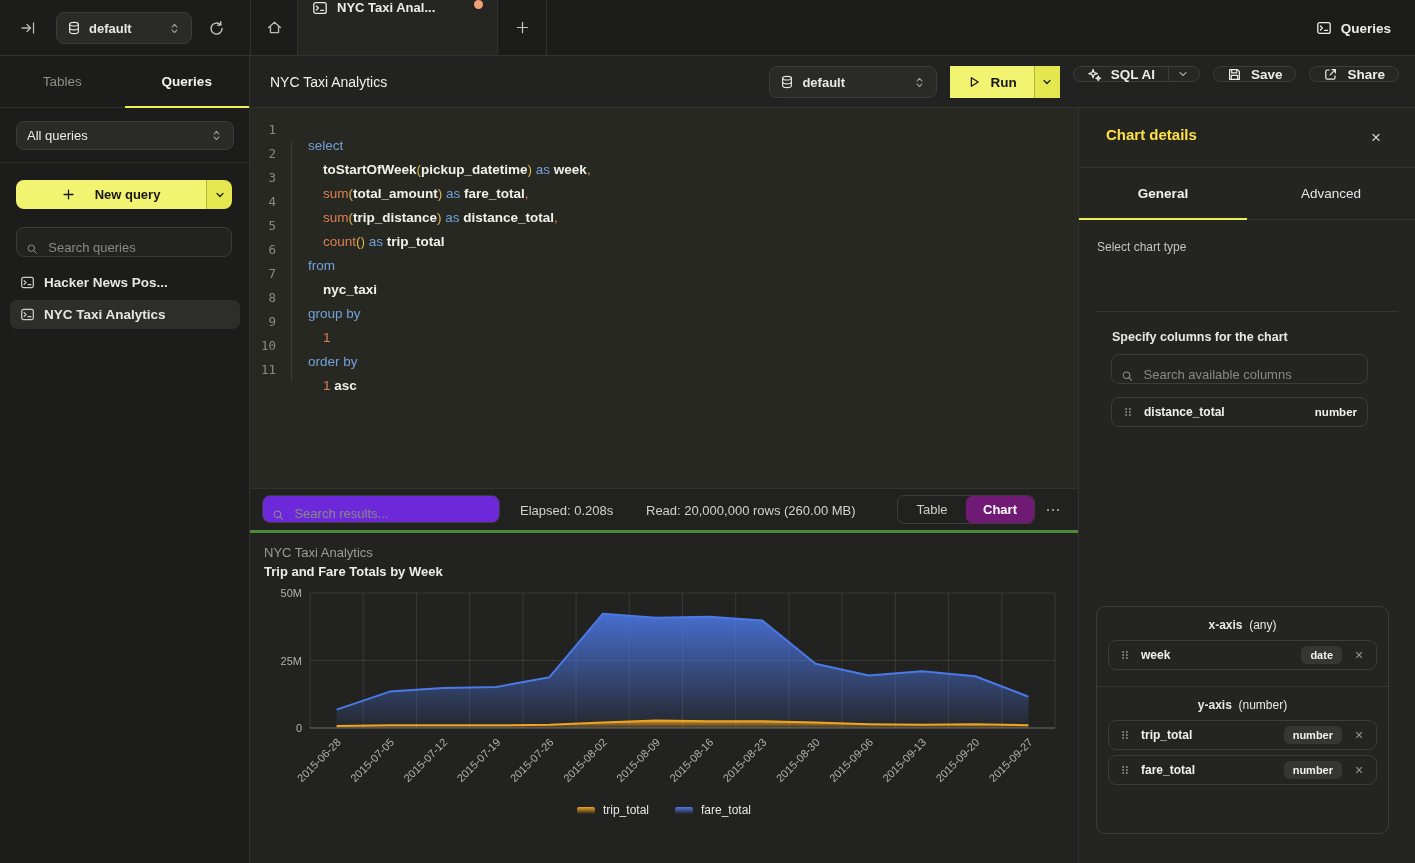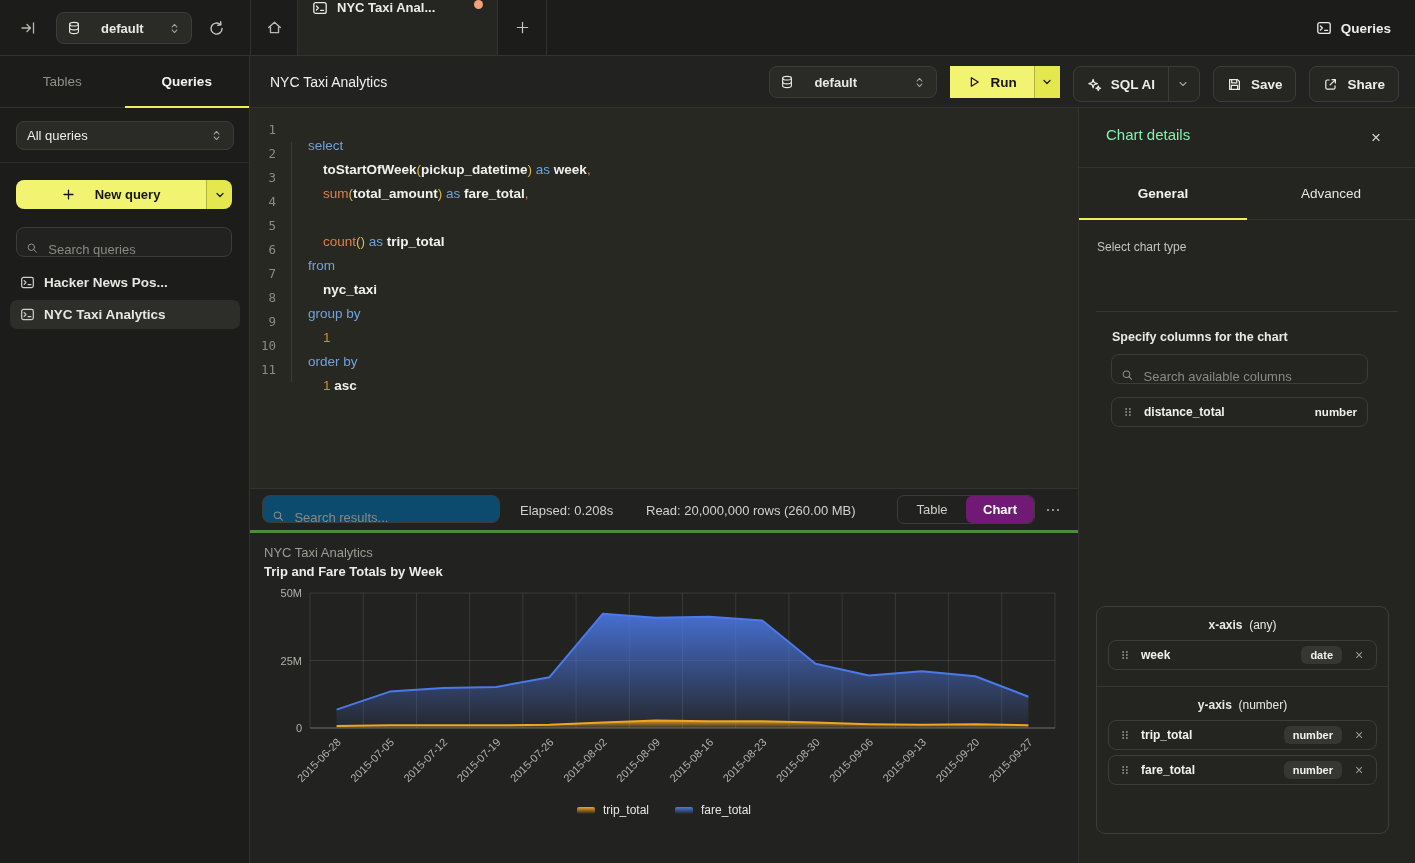--- a/index.html
+++ b/index.html
@@ -4,21 +4,21 @@
 <style>
   html,body{margin:0;padding:0;background:#111;}
   .app{position:relative;width:1415px;height:863px;background:#1c1c1a;overflow:hidden;
        font-family:"Liberation Sans",sans-serif;color:#e8e8e4;-webkit-font-smoothing:antialiased;}
   .abs{position:absolute;}
   .ic{display:block;stroke:currentColor;fill:none;stroke-width:1.3;stroke-linecap:round;stroke-linejoin:round;}
 
   
   .topbar{left:0;top:0;width:1415px;height:56px;background:#1c1c1a;border-bottom:1px solid #32322e;box-sizing:border-box;}
   .collapse-btn{left:14px;top:14px;width:28px;height:28px;color:#b9b9b3;display:flex;align-items:center;justify-content:center;cursor:pointer;}
-  .select{background:#2a2a27;border:1px solid #3c3c38;border-radius:8px;display:flex;align-items:center;gap:20px;padding:0 10px;box-sizing:border-box;cursor:pointer;}
+  .select{background:#2a2a27;border:1px solid #3c3c38;border-radius:8px;display:flex;align-items:center;gap:8px;padding:0 10px;box-sizing:border-box;cursor:pointer;}
   .select .updown{margin-left:auto;color:#a2a29c;}
   .db-select{left:56px;top:12px;width:136px;height:32px;font-weight:700;font-size:13px;}
   .refresh-btn{left:204px;top:16px;width:24px;height:24px;color:#c6c6c0;display:flex;align-items:center;justify-content:center;cursor:pointer;}
   .tabstrip{left:250px;top:0;height:55px;display:flex;align-items:stretch;border-left:1px solid #32322e;}
   .home-btn{width:46px;display:flex;align-items:center;justify-content:center;color:#b9b9b3;cursor:pointer;}
   .tab{width:201px;background:#252522;border-left:1px solid #32322e;border-right:1px solid #32322e;display:flex;gap:9px;padding:0 14px;box-sizing:border-box;cursor:pointer;}
   .tab .t-label{font-size:13px;color:#ececea;font-weight:700;white-space:nowrap;overflow:hidden;flex:1;}
   .dot{width:9px;height:9px;border-radius:50%;background:#f0a17c;flex:none;}
   .newtab-btn{width:48px;display:flex;align-items:center;justify-content:center;color:#c6c6c0;border-right:1px solid #32322e;cursor:pointer;}
   .queries-nav{right:24px;top:14px;height:28px;display:flex;align-items:center;gap:9px;color:#ececea;font-size:13.5px;font-weight:700;cursor:pointer;}
@@ -27,71 +27,71 @@
   .sidebar{left:0;top:56px;width:250px;height:807px;background:#1c1c1a;border-right:1px solid #32322e;box-sizing:border-box;}
   .side-tabs{left:0;top:0;width:249px;height:52px;border-bottom:1px solid #32322e;display:flex;box-sizing:border-box;}
   .side-tab{flex:1;display:flex;align-items:center;justify-content:center;font-size:13.5px;color:#8f8f89;cursor:pointer;position:relative;}
   .side-tab.active{color:#f2f2ef;font-weight:700;}
   .side-tab.active:after{content:"";position:absolute;left:0;right:0;bottom:-1px;height:2px;background:#eef051;}
   .filter-select{left:16px;top:65px;width:218px;height:29px;font-size:13px;color:#ececea;}
   .side-div{left:0;top:106px;width:250px;height:1px;background:#2c2c29;}
   .newq{left:16px;top:124px;width:216px;height:29px;display:flex;border-radius:8px;overflow:hidden;cursor:pointer;}
   .newq-main{flex:1;background:#f2f371;color:#17170f;display:flex;align-items:center;justify-content:center;gap:20px;font-size:13px;font-weight:700;}
   .newq-chev{width:25px;background:#e4e84e;border-left:1px solid rgba(0,0,0,.22);display:flex;align-items:center;justify-content:center;color:#17170f;}
-  .search-box{background:#222220;border:1px solid #3c3c38;border-radius:8px;display:flex;align-items:flex-start;gap:8px;padding:13px 9px;box-sizing:border-box;color:#8f8f89;}
+  .search-box{background:#222220;border:1px solid #3c3c38;border-radius:8px;display:flex;align-items:flex-end;gap:8px;padding:0 9px;box-sizing:border-box;color:#8f8f89;}
   .search-box input{background:transparent;border:none;outline:none;color:#e8e8e4;font-size:13px;font-family:inherit;width:100%;}
   .search-box input::placeholder{color:#8a8a84;}
   .side-search{left:16px;top:171px;width:216px;height:30px;}
   .qlist{left:10px;top:212px;width:230px;}
   .q-item{height:29px;display:flex;align-items:center;gap:9px;padding:0 10px;border-radius:7px;color:#e6e6e2;font-size:13.5px;font-weight:700;margin-bottom:3px;cursor:pointer;}
   .q-item.active{background:#2d2d2a;}
   .q-item .ic{color:#cfcfc9;}
 
   
   .main-header{left:250px;top:56px;width:1165px;height:52px;background:#222220;border-bottom:1px solid #32322e;box-sizing:border-box;}
   .page-title{left:20px;top:0;height:52px;display:flex;align-items:center;font-size:14px;font-weight:500;color:#f0f0ed;}
   .hdr-controls{right:16px;top:10px;height:32px;display:flex;gap:13px;}
   .tb-select{width:168px;height:32px;font-size:13px;font-weight:700;}
   .run-btn{display:flex;height:32px;border-radius:0;overflow:hidden;cursor:pointer;justify-content:center;}
   .run-main{background:#f2f371;color:#17170f;display:flex;align-items:center;gap:9px;padding:0 17px;font-size:13.5px;font-weight:700;}
   .run-chev{width:25px;background:#e4e84e;border-left:1px solid rgba(0,0,0,.22);display:flex;align-items:center;justify-content:center;color:#17170f;}
-  .dark-btn{height:36px;background:#262623;border:1px solid #3c3c38;border-radius:8px;display:flex;align-items:center;gap:9px;padding:0 13px;font-size:13.5px;font-weight:700;color:#ececea;box-sizing:border-box;cursor:pointer;}
+  .dark-btn{height:16px;background:#262623;border:1px solid #3c3c38;border-radius:8px;display:flex;align-items:center;gap:9px;padding:0 13px;font-size:13.5px;font-weight:700;color:#ececea;box-sizing:border-box;cursor:pointer;}
   .split-right{margin-left:4px;margin-right:-6px;padding-left:8px;border-left:1px solid #3c3c38;align-self:stretch;display:flex;align-items:center;color:#a2a29c;padding-right:3px;}
 
   
   .editorcol{left:250px;top:108px;width:828px;height:755px;background:#282823;}
   .editor{left:0;top:0;width:828px;height:380px;}
   .code-line{display:flex;height:24px;line-height:24px;font-family:"DejaVu Sans Mono",monospace;font-size:13.5px;}
   .ln{width:26px;text-align:right;color:#8b8b85;font-size:12.5px;flex:none;}
   .ct{margin:16px;padding:0 0 0 16px;white-space:pre;font-family:Liberation Sans, sans-serif;}
   .indent-guide{left:41px;top:34px;width:1px;height:240px;background:#3c3c37;}
   .tk-k{color:#72a1d8;} .tk-f{color:#dc8150;} .tk-p{color:#ddb54d;}
   .tk-i{color:#f0f0ec;font-weight:700;} .tk-n{color:#dc8150;} .tk-c{color:#dc8150;}
 
   
   .resultsbar{left:0;top:380px;width:828px;height:42px;background:#21211f;border-top:1px solid #32322e;box-sizing:border-box;}
-  .res-search{left:12px;top:6px;width:238px;height:28px;background:#0c4a6e;}
+  .res-search{left:12px;top:6px;width:238px;height:28px;background:#6d28d9;}
   .stat{top:0;height:42px;display:flex;align-items:center;font-size:13px;color:#d2d2cd;}
   .seg{left:647px;top:6px;width:138px;height:29px;border:1px solid #3c3c38;border-radius:7px;display:flex;overflow:hidden;box-sizing:border-box;background:#21211f;}
   .seg-item{flex:1;display:flex;align-items:center;justify-content:center;font-size:13px;color:#cfcfc9;cursor:pointer;}
   .seg-item.active{background:#701a75;color:#ffffff;font-weight:700;border-radius:6px;}
   .more-btn{left:792px;top:11px;width:22px;height:20px;color:#b9b9b3;display:flex;align-items:center;justify-content:center;cursor:pointer;}
   .greenbar{left:0;top:422px;width:828px;height:3px;background:#4c8b3b;}
 
   
   .chartpane{left:0;top:425px;width:828px;height:330px;background:#222220;}
   .chart-title{left:14px;top:12px;font-size:13px;color:#9c9c96;}
   .chart-subtitle{left:14px;top:31px;font-size:13px;font-weight:700;color:#ececea;}
   .legend{left:0;top:270px;width:828px;display:flex;justify-content:center;gap:26px;}
   .leg-item{display:flex;align-items:center;gap:8px;font-size:12px;color:#e6e6e2;cursor:pointer;}
   .leg-swatch{width:18px;height:7px;border-radius:2px;}
 
   
   .rightpanel{left:1078px;top:108px;width:337px;height:755px;background:#242421;border-left:1px solid #32322e;box-sizing:border-box;}
-  .panel-title{left:27px;top:18px;font-size:15px;font-weight:400;color:#86efac;}
+  .panel-title{left:27px;top:18px;font-size:15px;font-weight:700;color:#fde047;}
   .panel-close{left:286px;top:19px;width:22px;height:22px;display:flex;align-items:center;justify-content:center;color:#d4d4cf;font-size:17px;cursor:pointer;}
   .panel-tabs{left:0;top:59px;width:336px;height:53px;border-top:1px solid #32322e;border-bottom:1px solid #32322e;display:flex;box-sizing:border-box;}
   .panel-tab{flex:1;display:flex;align-items:center;justify-content:center;font-size:13.5px;color:#e5e5e5;cursor:pointer;position:relative;}
   .panel-tab.active{color:#f2f2ef;font-weight:700;}
   .panel-tab.active:after{content:"";position:absolute;left:0;right:0;bottom:-1px;height:2px;background:#eef051;}
   .p-label{font-size:12px;color:#c4c4bf;}
   .type-select{left:17px;top:156px;width:302px;height:30px;font-size:13px;font-weight:500;}
   .p-div{left:17px;top:203px;width:302px;height:1px;background:#36363261;background:#363632;}
   .cols-label{left:33px;top:222px;font-size:12.5px;font-weight:700;color:#e8e8e4;}
   .col-search{left:32px;top:246px;width:257px;height:30px;background:#242421;}
@@ -288,20 +288,21 @@
         <div class="code-line">
           <span class="ln">2</span>
           <pre class="ct"><span class="tk-w">    </span><span class="tk-i">toStartOfWeek</span><span class="tk-p">(</span><span class="tk-i">pickup_datetime</span><span class="tk-p">)</span><span class="tk-k"> as </span><span class="tk-i">week</span><span class="tk-c">,</span></pre>
         </div>
         <div class="code-line">
           <span class="ln">3</span>
           <pre class="ct"><span class="tk-w">    </span><span class="tk-f">sum</span><span class="tk-p">(</span><span class="tk-i">total_amount</span><span class="tk-p">)</span><span class="tk-k"> as </span><span class="tk-i">fare_total</span><span class="tk-c">,</span></pre>
         </div>
         <div class="code-line">
           <span class="ln">4</span>
+          <pre class="ct"><span class="tk-w">    </span><span class="tk-f">sum</span><span class="tk-p">(</span><span class="tk-i">trip_distance</span><span class="tk-p">)</span><span class="tk-k"> as </span><span class="tk-i">distance_total</span><span class="tk-c">,</span></pre>
         </div>
         <div class="code-line">
           <span class="ln">5</span>
           <pre class="ct"><span class="tk-w">    </span><span class="tk-f">count</span><span class="tk-p">()</span><span class="tk-k"> as </span><span class="tk-i">trip_total</span></pre>
         </div>
         <div class="code-line">
           <span class="ln">6</span>
           <pre class="ct"><span class="tk-k">from</span></pre>
         </div>
         <div class="code-line">

